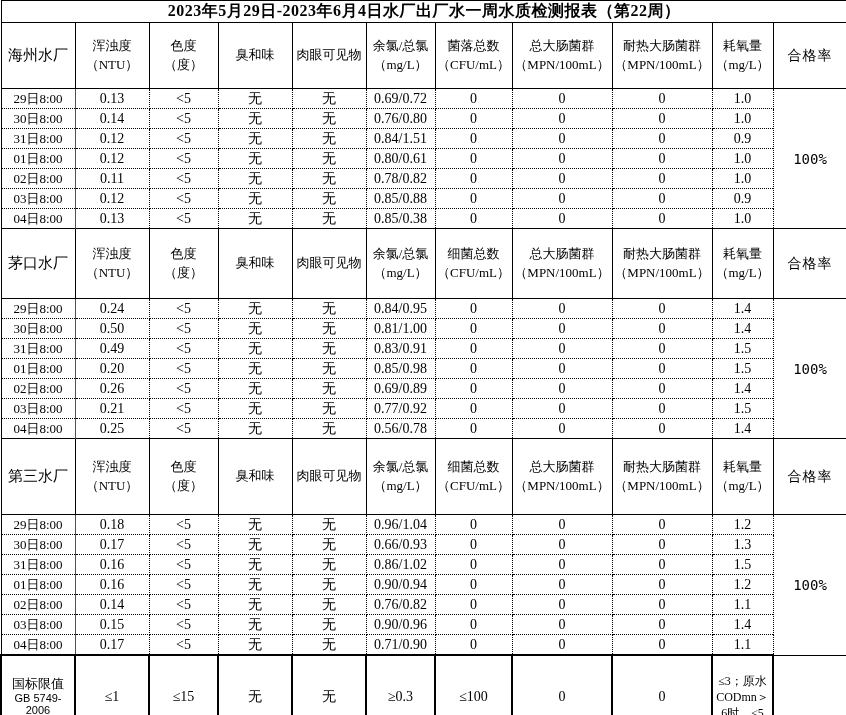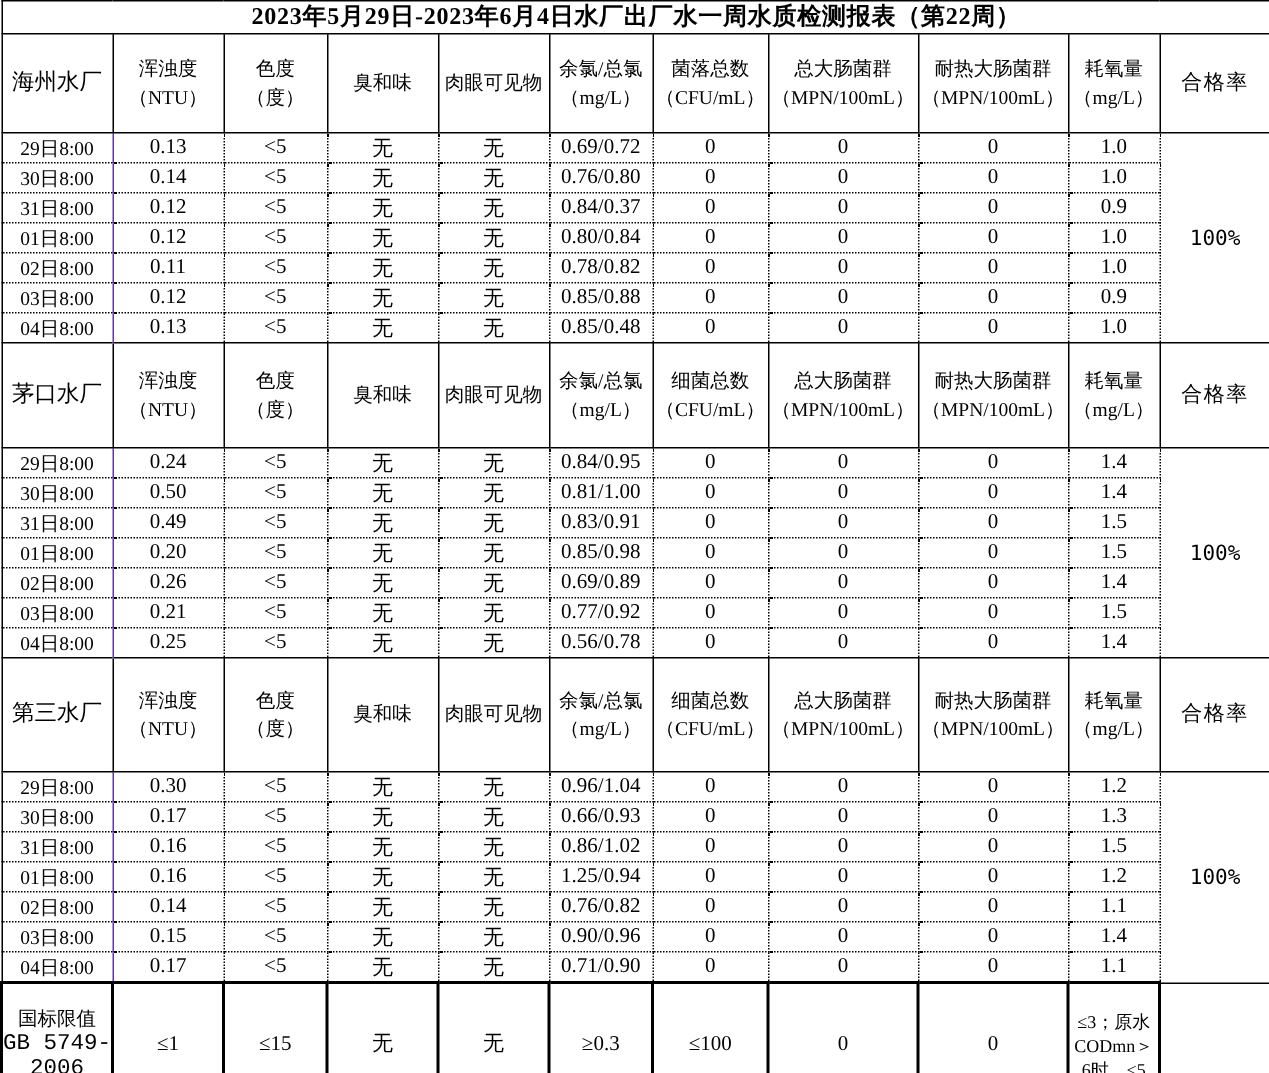--- a/index.html
+++ b/index.html
@@ -54,22 +54,22 @@
   }
   .limits-row td {
     border: 2px solid #000;
     font-size: 14px;
     height: 50px;
     line-height: 1.25;
     text-align: center;
   }
   .limits-row td.limit-label { font-size: 13px; line-height: 1.15; }
   .limit-label .mono {
-    font-family: Liberation Mono, monospace;
-    font-size: 15px;
+    font-family: Liberation Sans, sans-serif;
+    font-size: 11px;
   }
   .limits-row td.cod { font-size: 12px; line-height: 1.35; padding: 16px 1px; }
   .limits-row td.pass-empty { border: 1px solid #000; }
 </style>
 </head>
 <body>
 
 <div class="report-wrap">
   <table>
     <colgroup>
@@ -151,33 +151,33 @@
           <td class="val">0</td>
           <td class="val">0</td>
           <td class="val">1.0</td>
         </tr>
         <tr class="data-row">
           <td class="time">31日8:00</td>
           <td class="val">0.12</td>
           <td class="val">&lt;5</td>
           <td class="val">无</td>
           <td class="val">无</td>
-          <td class="val">0.84/0.37</td>
+          <td class="val">0.84/1.51</td>
           <td class="val">0</td>
           <td class="val">0</td>
           <td class="val">0</td>
           <td class="val">0.9</td>
         </tr>
         <tr class="data-row">
           <td class="time">01日8:00</td>
           <td class="val">0.12</td>
           <td class="val">&lt;5</td>
           <td class="val">无</td>
           <td class="val">无</td>
-          <td class="val">0.80/0.84</td>
+          <td class="val">0.80/0.61</td>
           <td class="val">0</td>
           <td class="val">0</td>
           <td class="val">0</td>
           <td class="val">1.0</td>
         </tr>
         <tr class="data-row">
           <td class="time">02日8:00</td>
           <td class="val">0.11</td>
           <td class="val">&lt;5</td>
           <td class="val">无</td>
@@ -199,21 +199,21 @@
           <td class="val">0</td>
           <td class="val">0</td>
           <td class="val">0.9</td>
         </tr>
         <tr class="data-row">
           <td class="time">04日8:00</td>
           <td class="val">0.13</td>
           <td class="val">&lt;5</td>
           <td class="val">无</td>
           <td class="val">无</td>
-          <td class="val">0.85/0.48</td>
+          <td class="val">0.85/0.38</td>
           <td class="val">0</td>
           <td class="val">0</td>
           <td class="val">0</td>
           <td class="val">1.0</td>
         </tr>
         <tr class="head-row h1">
           <td class="plant">茅口水厂</td>
           <td>
             <div>浑浊度</div>
             <div>（NTU）</div>
@@ -368,21 +368,21 @@
             <div>（MPN/100mL）</div>
           </td>
           <td>
             <div>耗氧量</div>
             <div>（mg/L）</div>
           </td>
           <td class="pass-label-cell">合格率</td>
         </tr>
         <tr class="data-row">
           <td class="time">29日8:00</td>
-          <td class="val">0.30</td>
+          <td class="val">0.18</td>
           <td class="val">&lt;5</td>
           <td class="val">无</td>
           <td class="val">无</td>
           <td class="val">0.96/1.04</td>
           <td class="val">0</td>
           <td class="val">0</td>
           <td class="val">0</td>
           <td class="val">1.2</td>
           <td class="pass-cell" rowspan="7">100%</td>
         </tr>
@@ -409,21 +409,21 @@
           <td class="val">0</td>
           <td class="val">0</td>
           <td class="val">1.5</td>
         </tr>
         <tr class="data-row">
           <td class="time">01日8:00</td>
           <td class="val">0.16</td>
           <td class="val">&lt;5</td>
           <td class="val">无</td>
           <td class="val">无</td>
-          <td class="val">1.25/0.94</td>
+          <td class="val">0.90/0.94</td>
           <td class="val">0</td>
           <td class="val">0</td>
           <td class="val">0</td>
           <td class="val">1.2</td>
         </tr>
         <tr class="data-row">
           <td class="time">02日8:00</td>
           <td class="val">0.14</td>
           <td class="val">&lt;5</td>
           <td class="val">无</td>

